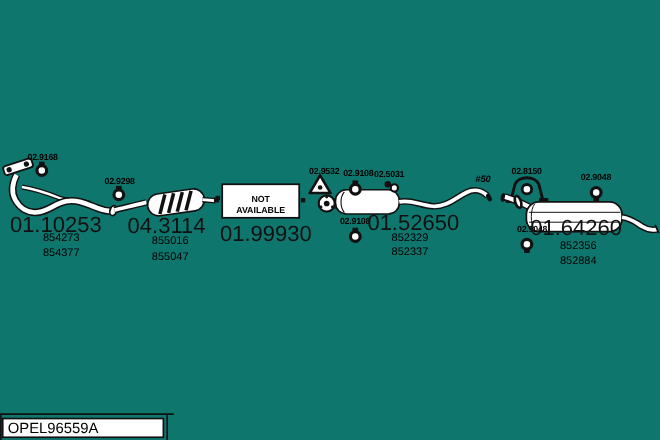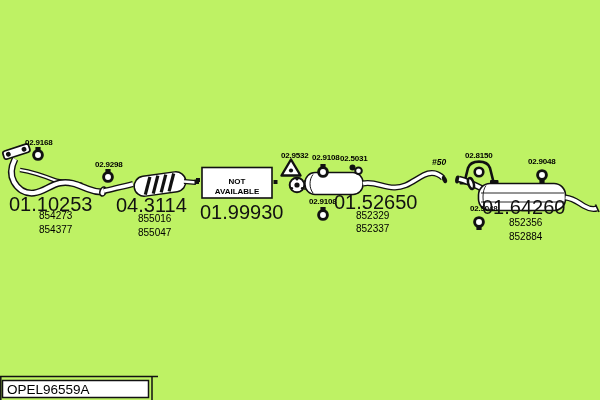--- a/index.html
+++ b/index.html
@@ -1,16 +1,16 @@
 <!DOCTYPE html>
 <html><head>
 <meta charset="utf-8">
 <style>
   html,body{margin:0;padding:0;background:#fff;}
-  #stage{position:relative;width:600px;height:400px;background:#bef264;overflow:hidden;
+  #stage{position:relative;width:600px;height:400px;background:#0f766e;overflow:hidden;
          font-family:"Liberation Sans",sans-serif;}
   svg{position:absolute;left:0;top:0;}
   text{fill:#000;}
   .lbl{font-size:8px;font-weight:700;letter-spacing:-0.2px;}
   .code{font-size:20px;font-weight:400;fill:#111;}
   .oe{font-size:10px;font-weight:400;}
   .na{font-size:8px;font-weight:700;text-anchor:middle;}
   .note{font-size:8.5px;font-weight:700;font-style:italic;}
   .footer-code{font-size:13.5px;font-weight:400;}
 </style>

